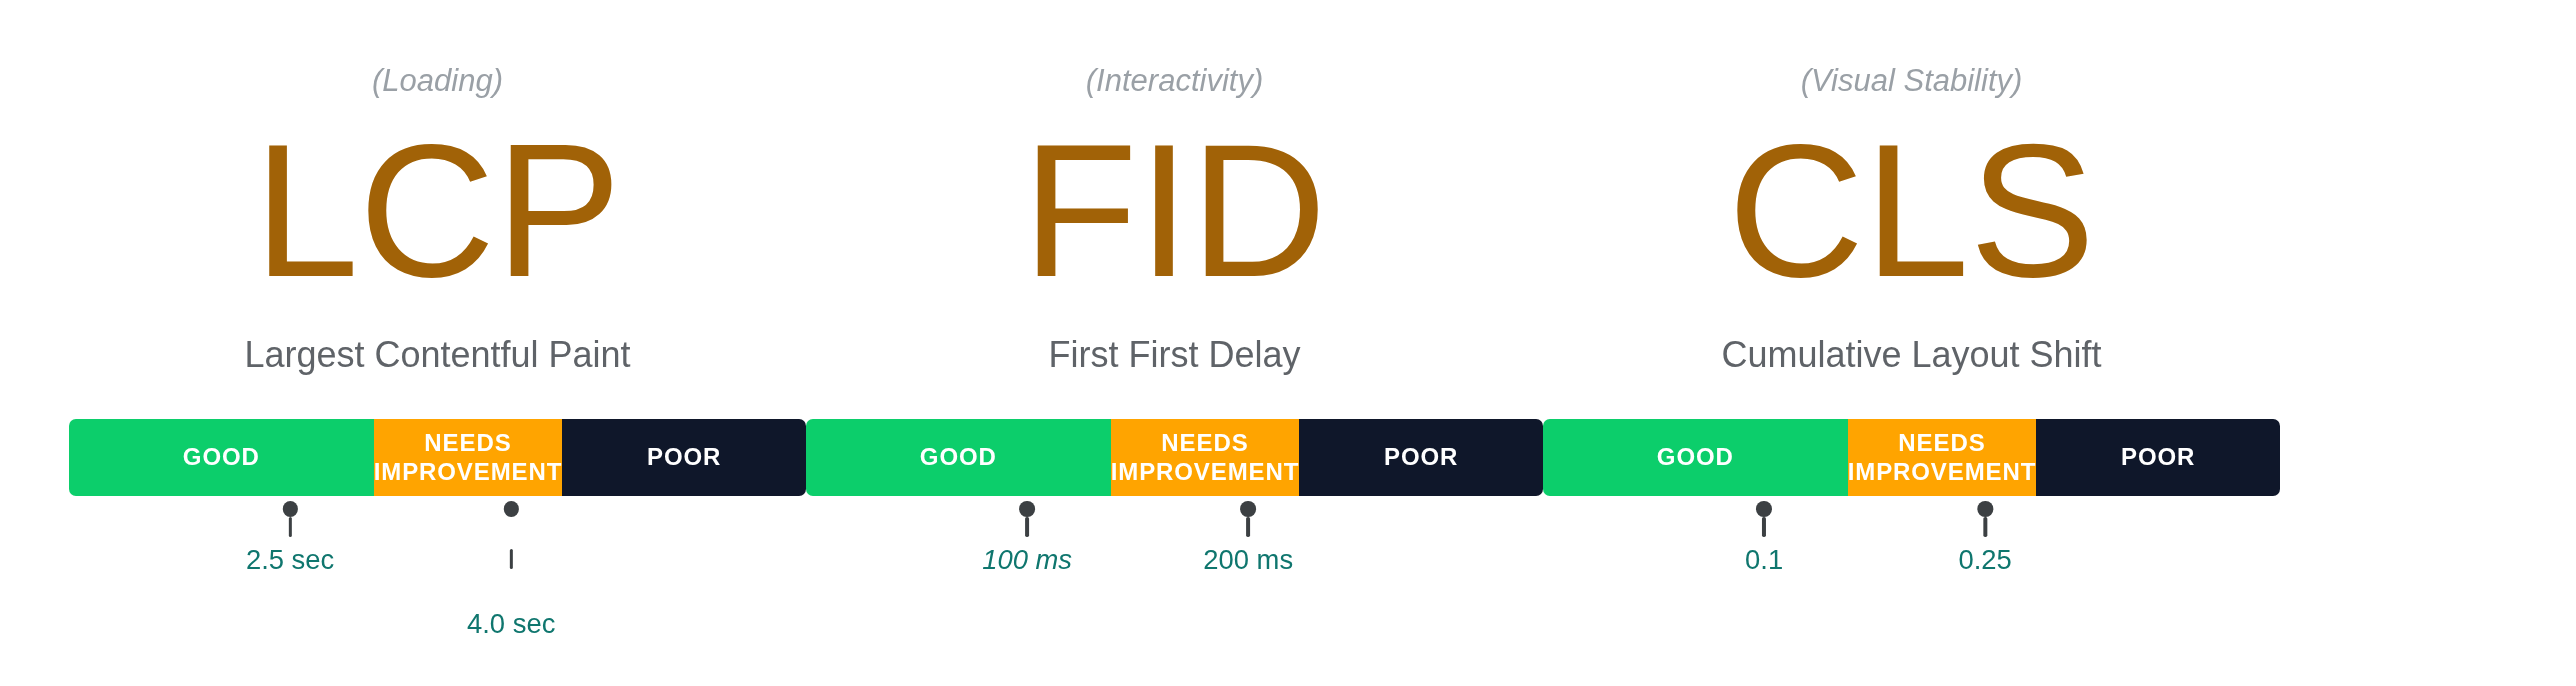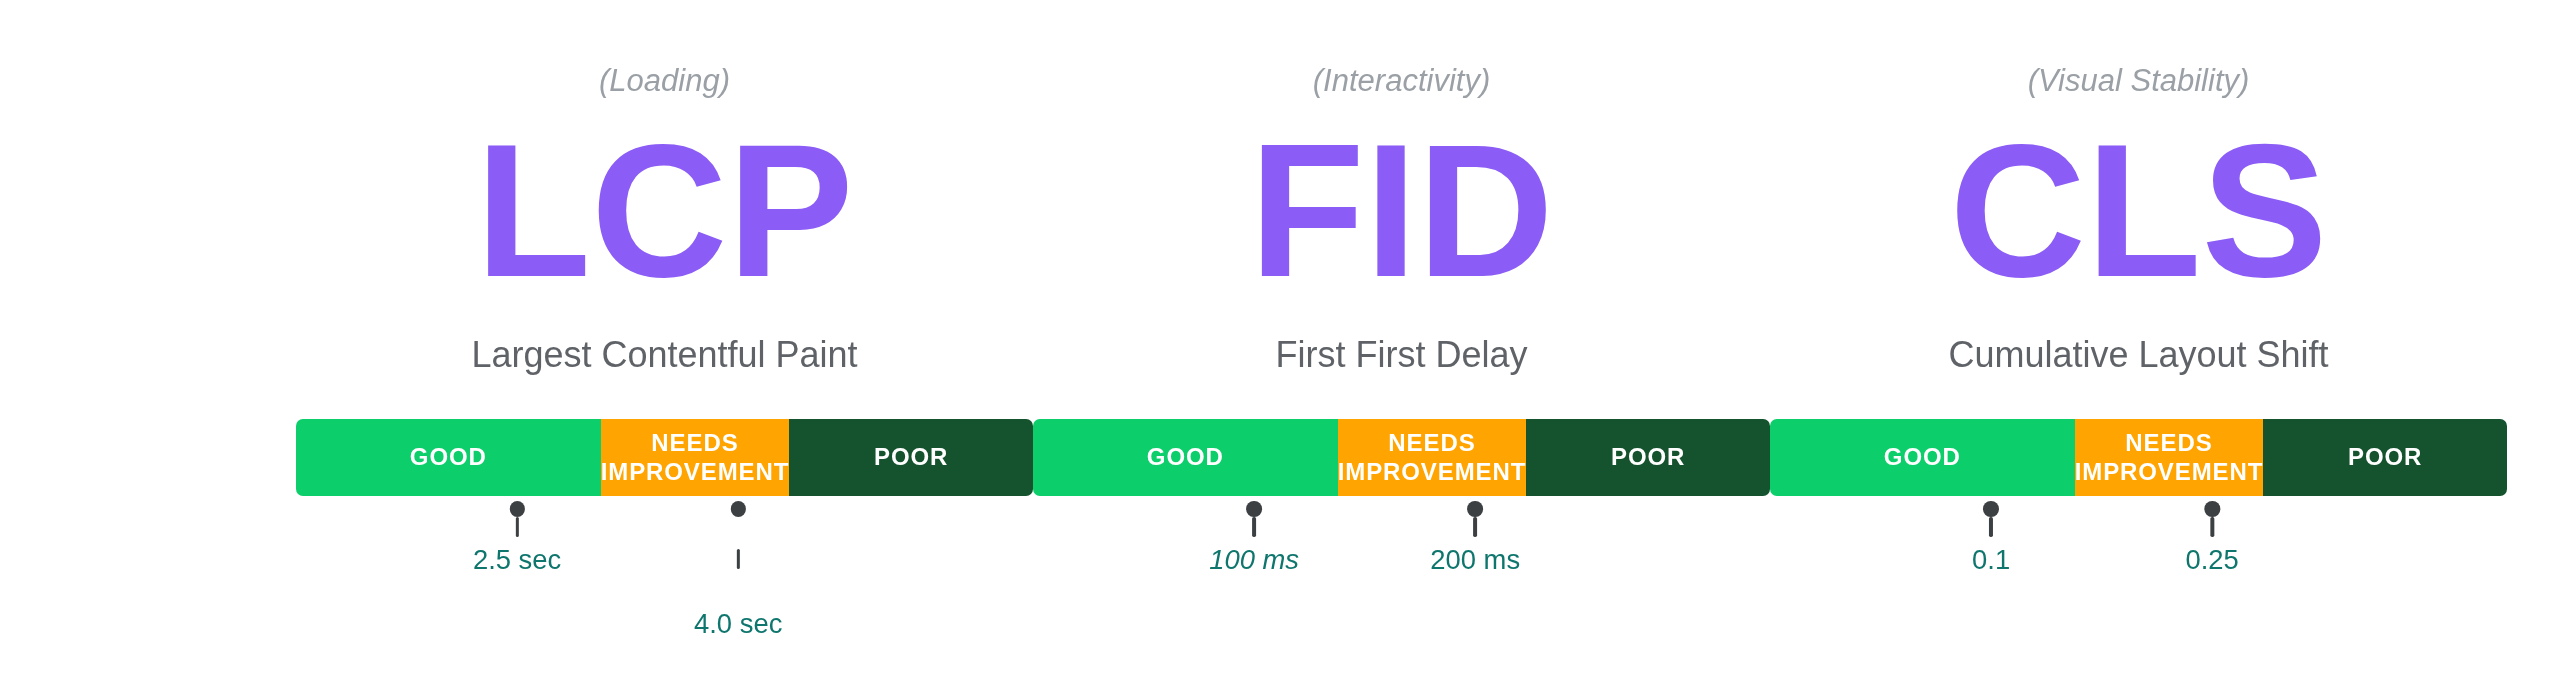--- a/index.html
+++ b/index.html
@@ -7,41 +7,41 @@
       background: #fff;
       font-family: 'Google Sans', Arial, sans-serif;
       width: 2576px;
       height: 686px;
       display: flex;
       align-items: center;
       justify-content: center;
     }
     .container {
       display: flex;
-      justify-content: flex-end;
+      justify-content: flex-start;
       align-items: center;
       width: 100%;
       padding: 0 69px;
     }
     .metric {
       display: flex;
       flex-direction: column;
       align-items: center;
       width: 737px;
     }
     .metric-category {
       font-style: italic;
       color: #9aa0a6;
       font-size: 31px;
       margin-bottom: 17px;
     }
     .metric-abbr {
       font-size: 189px;
-      font-weight: 700;
-      color: #8b5cf6;
+      font-weight: 400;
+      color: #a16207;
       line-height: 1;
       margin-bottom: 17px;
     }
     .metric-name {
       font-size: 36px;
       color: #5f6368;
       font-weight: 400;
       margin-bottom: 43px;
       margin-top: 12px;
     }
@@ -65,21 +65,21 @@
       justify-content: center;
     }
     .bar-needs {
       background: #ffa400;
       flex: 1.5;
       display: flex;
       align-items: center;
       justify-content: center;
     }
     .bar-poor {
-      background: #14532d;
+      background: #0f172a;
       flex: 2;
       display: flex;
       align-items: center;
       justify-content: center;
     }
     .bar-label {
       font-weight: 800;
       font-size: 24px;
       color: white;
       text-align: center;

